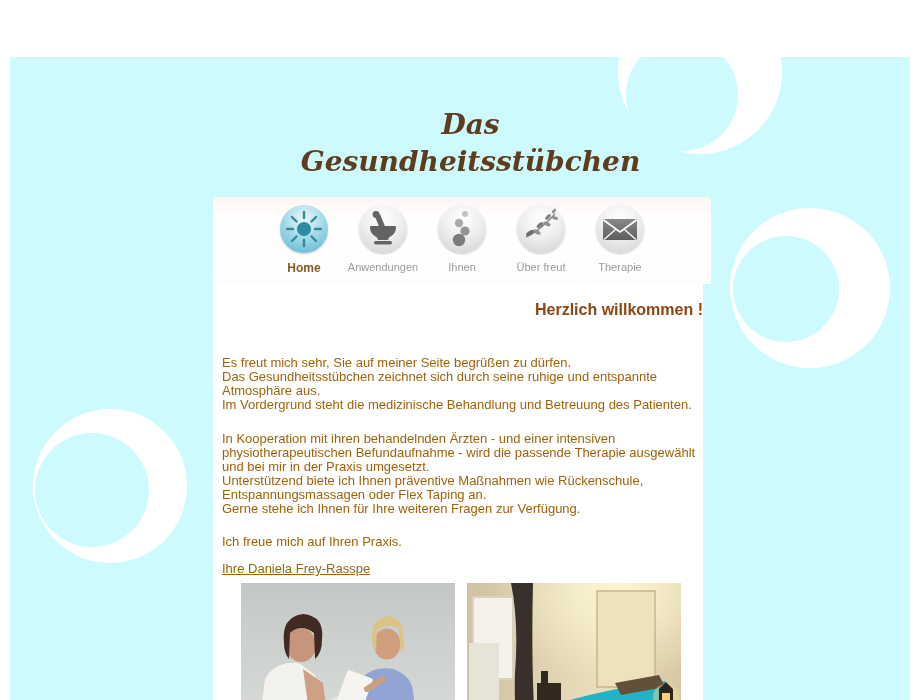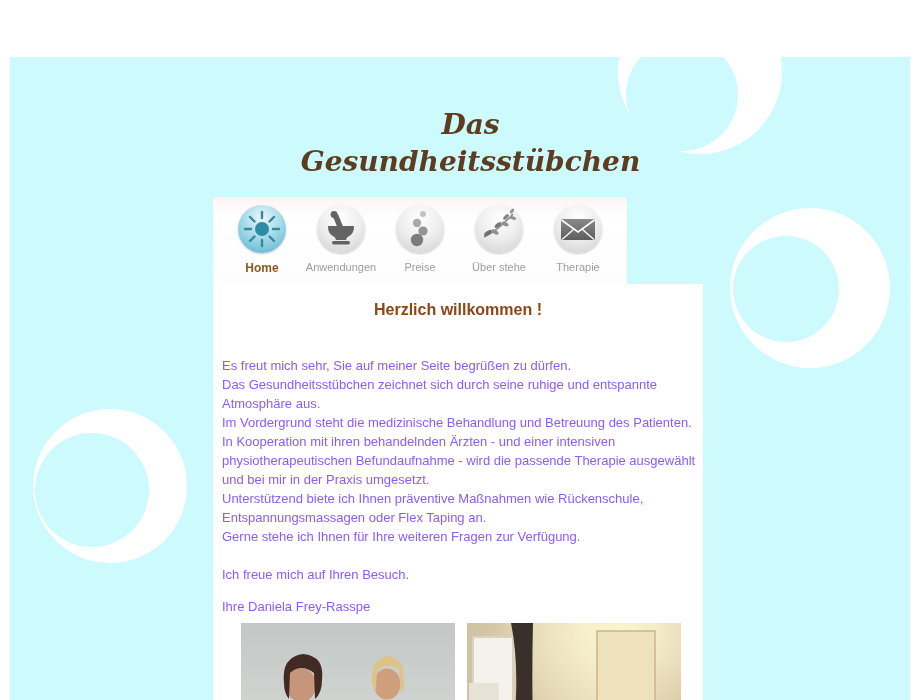--- a/index.html
+++ b/index.html
@@ -17,41 +17,41 @@
   .cres-r-inner { left:723px; top:179px; width:106px; height:106px; }
   .cres-l-outer { left:23px;  top:352px; width:154px; height:154px; }
   .cres-l-inner { left:25px;  top:376px; width:114px; height:114px; }
 
   
   .site-title { position:absolute; left:10px; right:-10px; top:106px; text-align:center;
     font-family:"DejaVu Serif", serif; font-style:italic; font-weight:bold;
     font-size:28px; line-height:37px; color:#5e3c1d; }
 
   
-  .navbar { position:absolute; left:213px; top:197px; width:414px; height:87px;
+  .navbar { position:absolute; left:213px; top:197px; width:498px; height:87px;
     background:linear-gradient(180deg,#fdf4f3 0%, #ffffff 25%, #fdfdfd 100%);
     border-radius:3px 3px 0 0; display:flex; justify-content:center; padding-top:8px; }
   .nav-item { width:79px; text-align:center; cursor:pointer; }
   .icon-circle { width:48px; height:48px; border-radius:50%; margin:0 auto;
     background:radial-gradient(circle at 50% 28%, #ffffff 0%, #efefef 45%, #cfcfcf 100%);
     box-shadow:0 1px 2px rgba(0,0,0,.22); display:flex; align-items:center; justify-content:center; }
   .nav-item.active .icon-circle {
     background:radial-gradient(circle at 50% 28%, #ebf9fd 0%, #a5dbe9 45%, #55b0ce 100%); }
   .nav-label { margin-top:8px; font-size:11px; color:#9d9d9d; }
   .nav-item.active .nav-label { color:#8a5a1e; font-weight:bold; font-size:12px; }
 
   
   .content { position:absolute; left:213px; top:284px; width:490px; height:416px;
     background:#ffffff; overflow:hidden; }
-  .welcome-heading { padding-top:17px; text-align:center; font-size:16px; font-weight:bold; color:#8d4614; }
-  .content p { margin-left:9px; width:478px; font-size:13px; line-height:19px; color:#8b5cf6; white-space:pre-line; }
+  .welcome-heading { padding-top:17px; text-align:right; font-size:16px; font-weight:bold; color:#8d4614; }
+  .content p { margin-left:9px; width:478px; font-size:13px; line-height:14px; color:#a16207; white-space:pre-line; }
   .p1 { margin-top:37px; }
-  .p2 { margin-top:0; }
+  .p2 { margin-top:20px; }
   .p3 { margin-top:19px; }
-  .p4 { margin-top:13px; }
+  .p4 { margin-top:13px;text-decoration:underline; }
   .photos { margin:7px 0 0 28px; display:flex; gap:12px; }
   .photo { width:214px; height:143px; display:block; }
 </style>
 </head>
 <body>
 
 <div class="stage">
 
   <div class="cyan-bg">
     <div class="deco white ring-outer"></div>
@@ -104,39 +104,39 @@
 
     <div class="nav-item">
       <div class="icon-circle">
         <svg width="48" height="48" viewBox="0 0 48 48">
           <circle cx="27" cy="9" r="3" fill="#c2c2c2"></circle>
           <circle cx="21" cy="18" r="4.2" fill="#a9a9a9"></circle>
           <circle cx="27" cy="26" r="4.6" fill="#949494"></circle>
           <circle cx="21" cy="35" r="6.2" fill="#7c7c7c"></circle>
         </svg>
       </div>
-      <div class="nav-label">Preise</div>
+      <div class="nav-label">Ihnen</div>
     </div>
 
     <div class="nav-item">
       <div class="icon-circle">
         <svg width="48" height="48" viewBox="0 0 48 48">
           <path d="M9 32 C18 28 28 20 38 9" stroke="#8a8a8a" stroke-width="1.6" fill="none"></path>
           <g fill="#909090">
             <ellipse cx="13" cy="28" rx="4.5" ry="2" transform="rotate(-35 13 28)" fill="#6f6f6f"></ellipse>
             <ellipse cx="20" cy="27" rx="4" ry="1.9" transform="rotate(30 20 27)"></ellipse>
             <ellipse cx="23" cy="20" rx="4" ry="1.9" transform="rotate(-40 23 20)" fill="#7a7a7a"></ellipse>
             <ellipse cx="30" cy="19" rx="3.8" ry="1.8" transform="rotate(25 30 19)"></ellipse>
             <ellipse cx="31" cy="12" rx="3.6" ry="1.7" transform="rotate(-45 31 12)" fill="#838383"></ellipse>
             <ellipse cx="38" cy="13" rx="3.2" ry="1.6" transform="rotate(20 38 13)"></ellipse>
             <ellipse cx="37" cy="6" rx="2.8" ry="1.4" transform="rotate(-50 37 6)"></ellipse>
           </g>
         </svg>
       </div>
-      <div class="nav-label">Über stehe</div>
+      <div class="nav-label">Über freut</div>
     </div>
 
     <div class="nav-item">
       <div class="icon-circle">
         <svg width="48" height="48" viewBox="0 0 48 48">
           <defs>
             <linearGradient id="envg" x1="0" y1="0" x2="0" y2="1">
               <stop offset="0" stop-color="#8a8a8a"></stop>
                 <stop offset="1" stop-color="#5d5d5d"></stop>
             </linearGradient>
@@ -157,21 +157,21 @@
     <p class="p1">Es freut mich sehr, Sie auf meiner Seite begrüßen zu dürfen.
 Das Gesundheitsstübchen zeichnet sich durch seine ruhige und entspannte
 Atmosphäre aus.
 Im Vordergrund steht die medizinische Behandlung und Betreuung des Patienten.</p>
     <p class="p2">In Kooperation mit ihren behandelnden Ärzten - und einer intensiven
 physiotherapeutischen Befundaufnahme - wird die passende Therapie ausgewählt
 und bei mir in der Praxis umgesetzt.
 Unterstützend biete ich Ihnen präventive Maßnahmen wie Rückenschule,
 Entspannungsmassagen oder Flex Taping an.
 Gerne stehe ich Ihnen für Ihre weiteren Fragen zur Verfügung.</p>
-    <p class="p3">Ich freue mich auf Ihren Besuch.</p>
+    <p class="p3">Ich freue mich auf Ihren Praxis.</p>
     <p class="p4">Ihre Daniela Frey-Rasspe</p>
 
     <div class="photos">
 
       <svg class="photo" viewBox="0 0 214 143">
         <defs>
           <linearGradient id="wall1" x1="0" y1="0" x2="0" y2="1">
             <stop offset="0" stop-color="#c3c8c6"></stop>
               <stop offset="1" stop-color="#d9dcd9"></stop>
           </linearGradient>

